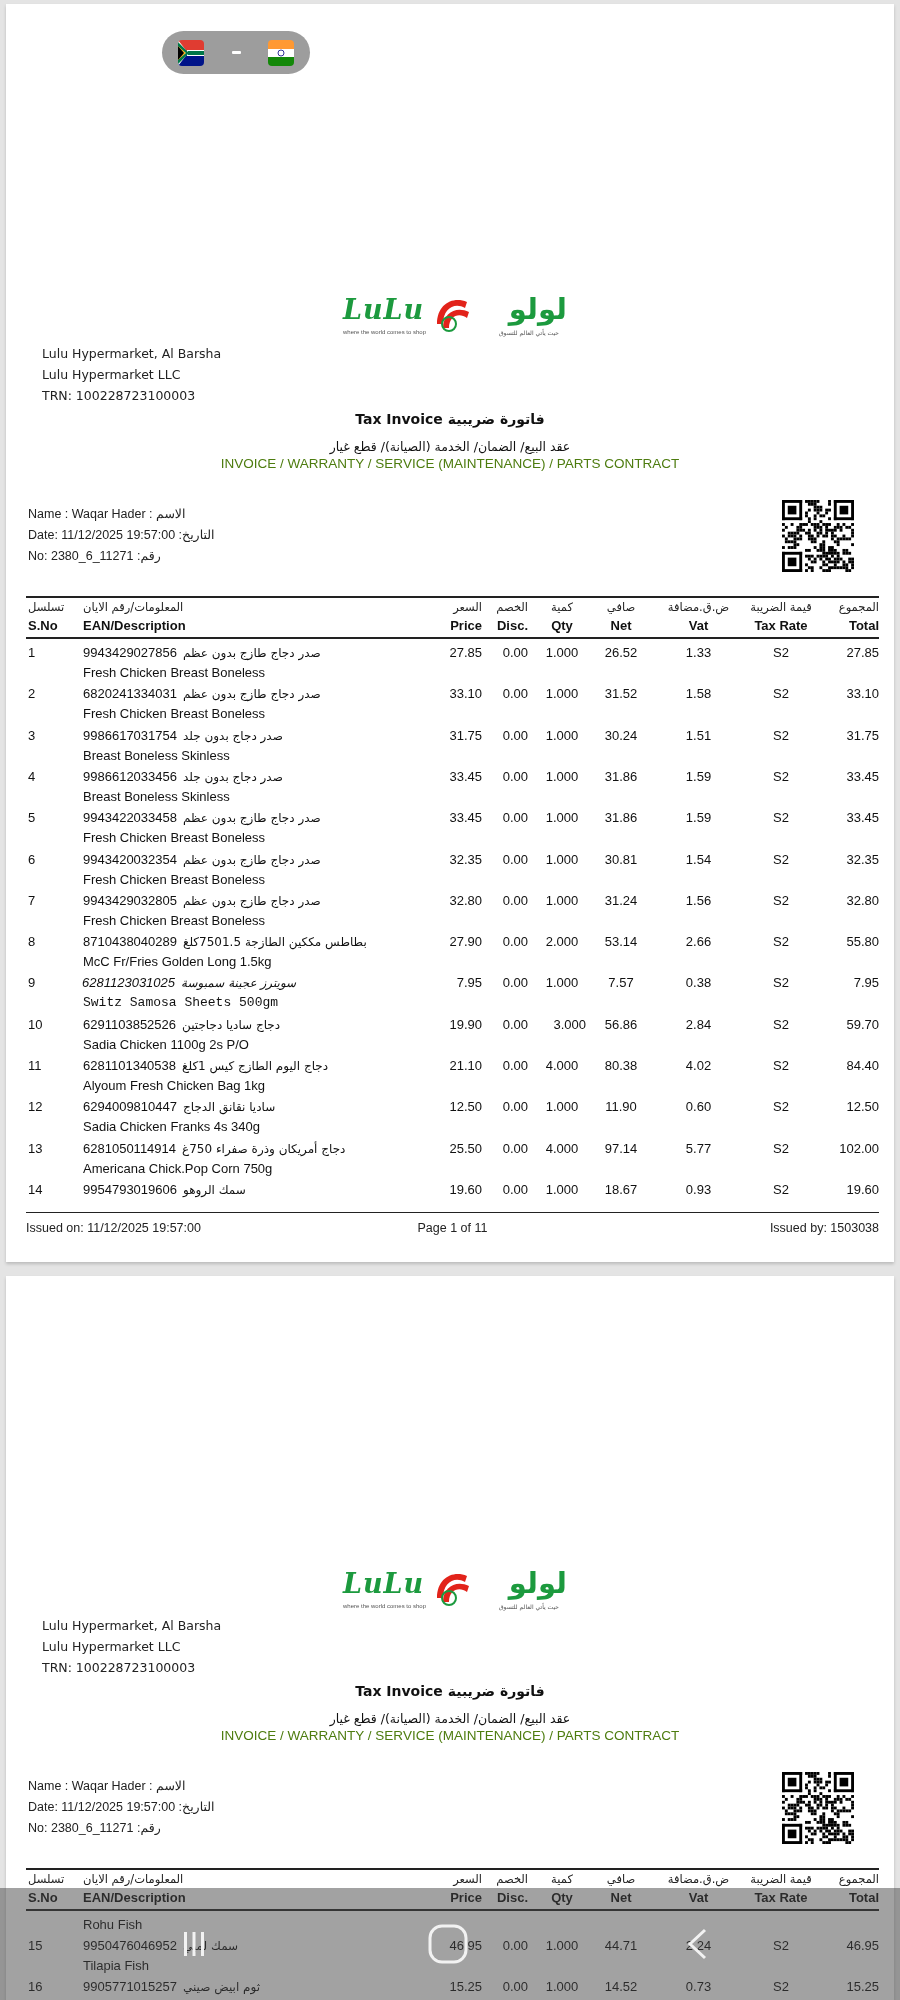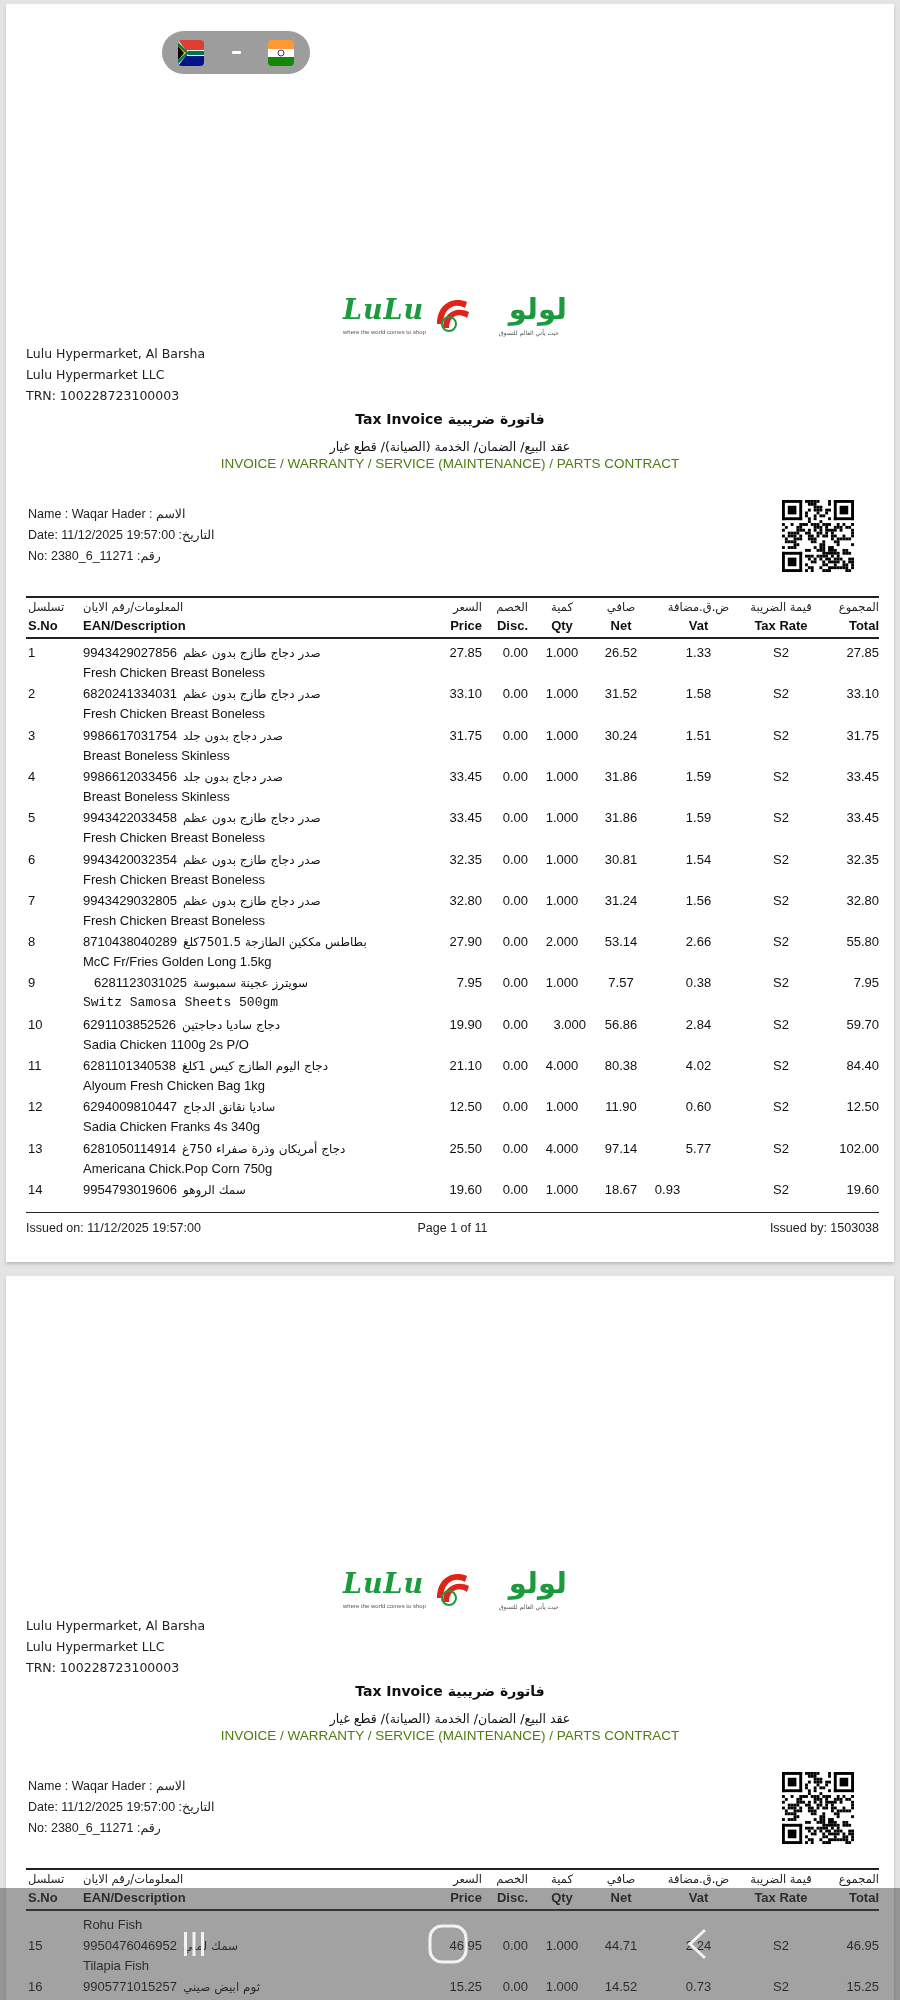--- a/index.html
+++ b/index.html
@@ -26,21 +26,21 @@
   .flag-sep { width:9px; height:3px; background:#fff; border-radius:1px; }
 
   
   .logo { position:absolute; left:331px; top:288px; width:230px; height:50px; }
   .logo-en { position:absolute; left:6px; top:2px; font-family:"DejaVu Serif", serif; font-style:italic; font-weight:bold; font-size:27px; color:#1c9a3e; letter-spacing:1px; }
   .logo-ar { position:absolute; right:0; top:0; font-family:"DejaVu Sans", sans-serif; font-weight:bold; font-size:29px; color:#1c9a3e; }
   .logo-tag-en { position:absolute; left:6px; top:37px; font-size:6px; color:#555; }
   .logo-tag-ar { position:absolute; right:8px; top:37px; font-size:6px; color:#555; font-family:"DejaVu Sans", sans-serif; }
   .logo-mark { position:absolute; left:94px; top:2px; width:40px; height:44px; }
 
-  .company { position:absolute; left:20px; font-family:"DejaVu Sans", sans-serif; font-size:12.5px; color:#222; }
+  .company { position:absolute; left:36px; font-family:"DejaVu Sans", sans-serif; font-size:12.5px; color:#222; }
 
   .title-block { position:absolute; left:0; width:888px; text-align:center; }
   .t1 { font-family:"DejaVu Sans", sans-serif; font-weight:bold; font-size:14px; }
   .t2 { font-family:"DejaVu Sans", sans-serif; font-size:12.5px; margin-top:12px; }
   .t3 { font-size:13.5px; margin-top:2px; color:#4d7c0f; }
 
   .cust { position:absolute; left:22px; font-size:12.5px; color:#222; line-height:21px; }
   .qr { position:absolute; width:72px; height:72px; }
 
   .rule { position:absolute; left:20px; width:853px; height:2px; background:#222; }
@@ -475,21 +475,21 @@
         <span class="cell c" style="left: 590px; width: 50px;">53.14</span>
         <span class="cell c" style="left: 655px; width: 75px;">2.66</span>
         <span class="cell c" style="left: 740px; width: 70px;">S2</span>
         <span class="cell r" style="left: 810px; width: 63px;">55.80</span>
       </div>
       <div class="row-line" style="top: 950.1px;">
         <span class="cell " style="left: 77px; width: 300px;">McC Fr/Fries Golden Long 1.5kg</span>
       </div>
       <div class="row-line" style="top: 971.4px;">
         <span class="cell " style="left: 22px; width: 40px;">9</span>
-        <span class="cell " style="left: 88px; width: 300px;"><span>6281123031025</span><span class="ean-ar">سويترز عجينة سمبوسة</span></span>
+        <span class="cell " style="left: 76px; width: 300px; font-style: italic;"><span>6281123031025</span><span class="ean-ar">سويترز عجينة سمبوسة</span></span>
         <span class="cell r" style="left: 418px; width: 58px;">7.95</span>
         <span class="cell r" style="left: 480px; width: 42px;">0.00</span>
         <span class="cell c" style="left: 532px; width: 48px;">1.000</span>
         <span class="cell c" style="left: 590px; width: 50px;">7.57</span>
         <span class="cell c" style="left: 655px; width: 75px;">0.38</span>
         <span class="cell c" style="left: 740px; width: 70px;">S2</span>
         <span class="cell r" style="left: 810px; width: 63px;">7.95</span>
       </div>
       <div class="row-line" style="top: 991.4px;">
         <span class="cell " style="left: 77px; width: 300px; font-family: Liberation Mono, monospace;">Switz Samosa Sheets 500gm</span>
@@ -550,21 +550,21 @@
       <div class="row-line" style="top: 1156.6px;">
         <span class="cell " style="left: 77px; width: 300px;">Americana Chick.Pop Corn 750g</span>
       </div>
       <div class="row-line" style="top: 1177.9px;">
         <span class="cell " style="left: 22px; width: 40px;">14</span>
         <span class="cell " style="left: 77px; width: 300px;"><span>9954793019606</span><span class="ean-ar">سمك الروهو</span></span>
         <span class="cell r" style="left: 418px; width: 58px;">19.60</span>
         <span class="cell r" style="left: 480px; width: 42px;">0.00</span>
         <span class="cell c" style="left: 532px; width: 48px;">1.000</span>
         <span class="cell c" style="left: 590px; width: 50px;">18.67</span>
-        <span class="cell c" style="left: 624px; width: 75px;">0.93</span>
+        <span class="cell c" style="left: 655px; width: 75px;">0.93</span>
         <span class="cell c" style="left: 740px; width: 70px;">S2</span>
         <span class="cell r" style="left: 810px; width: 63px;">19.60</span>
       </div>
       <div class="row-line" style="top: 1197.9px;">
         <span class="cell " style="left: 77px; width: 300px;"></span>
       </div>
     </div>
 
   <div class="rule thin" style="top:1208px"></div>
   <div class="footer" style="top:1217px">

